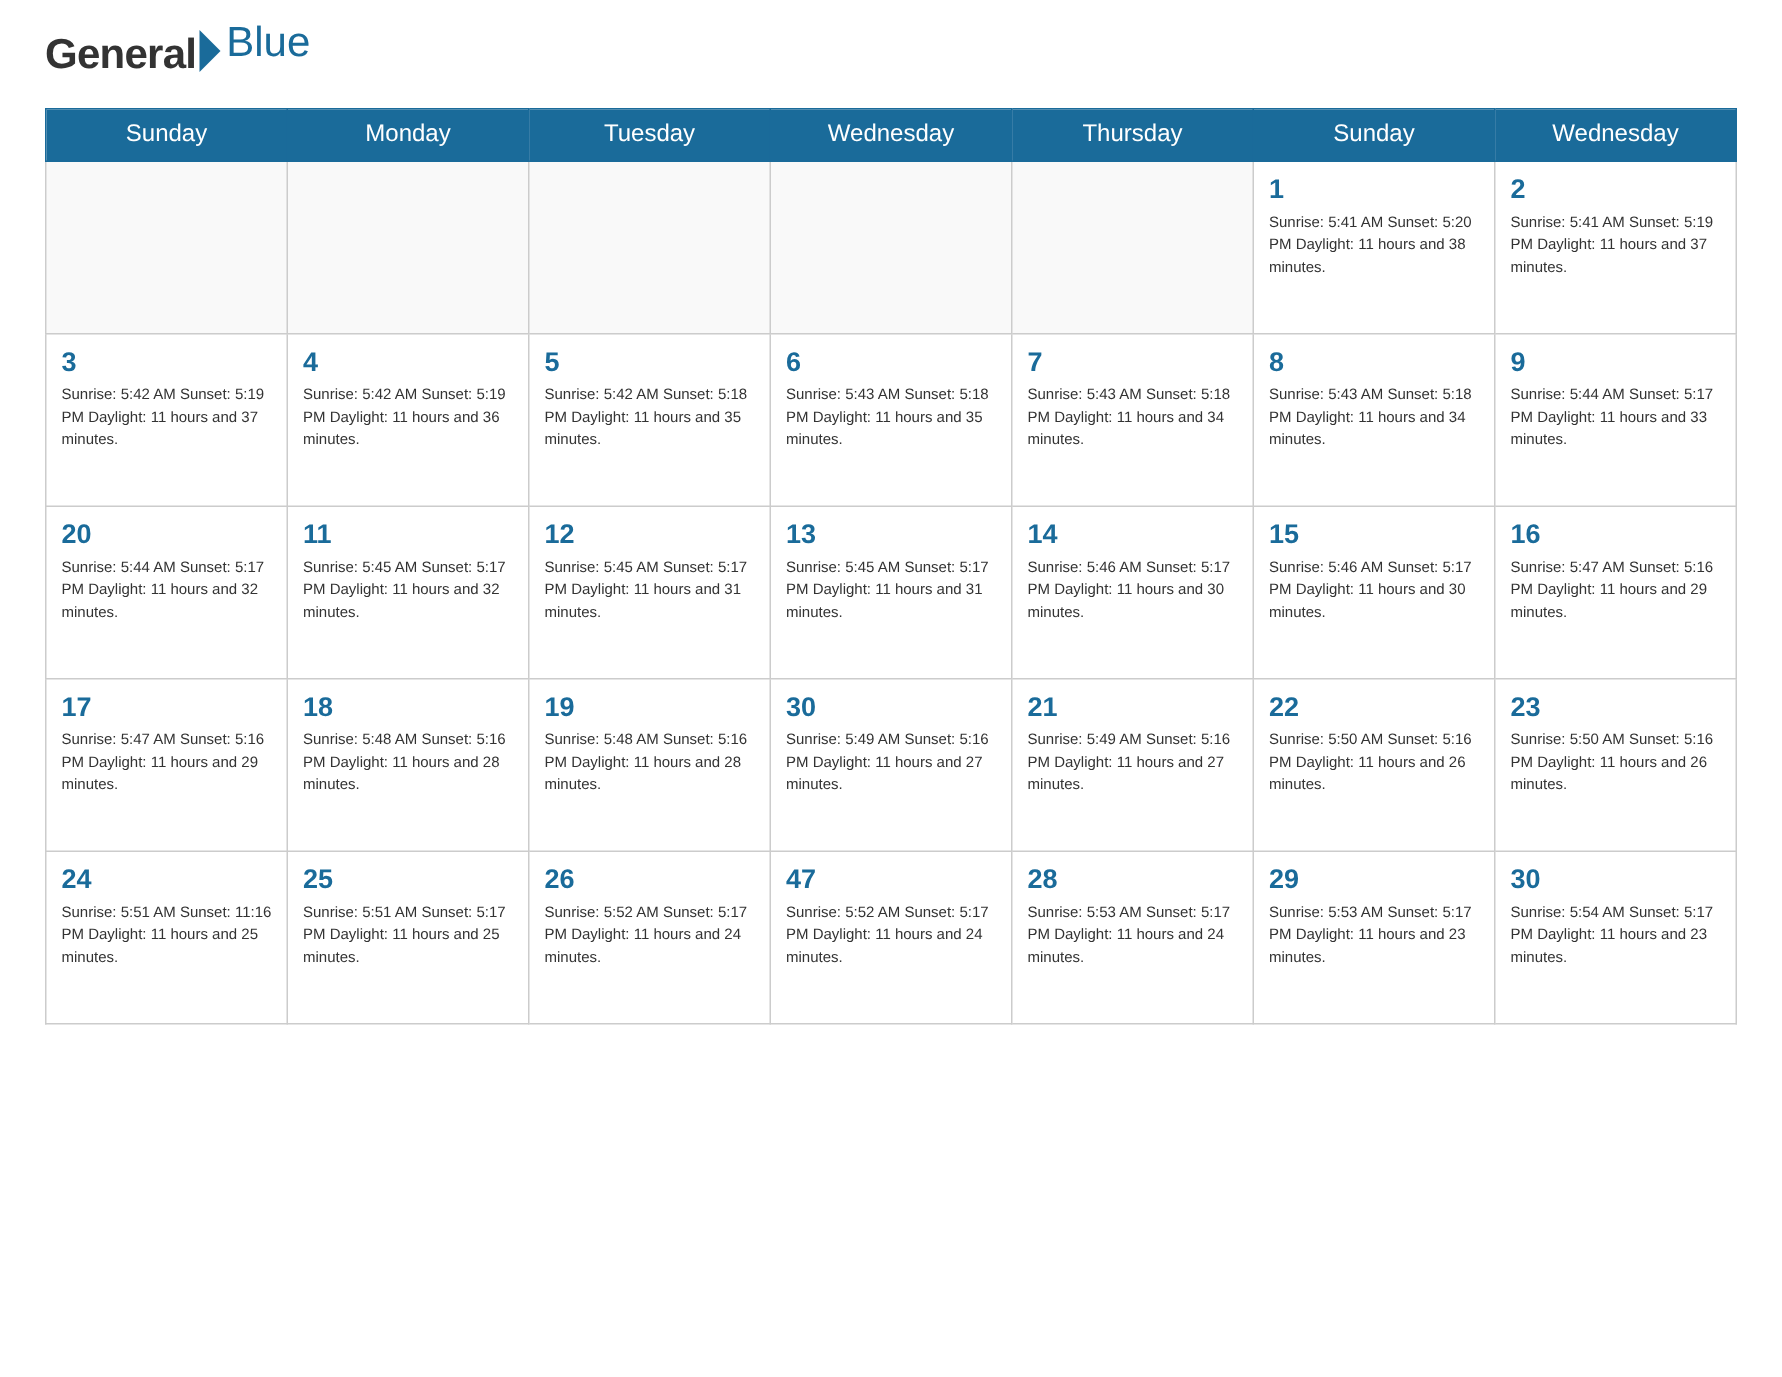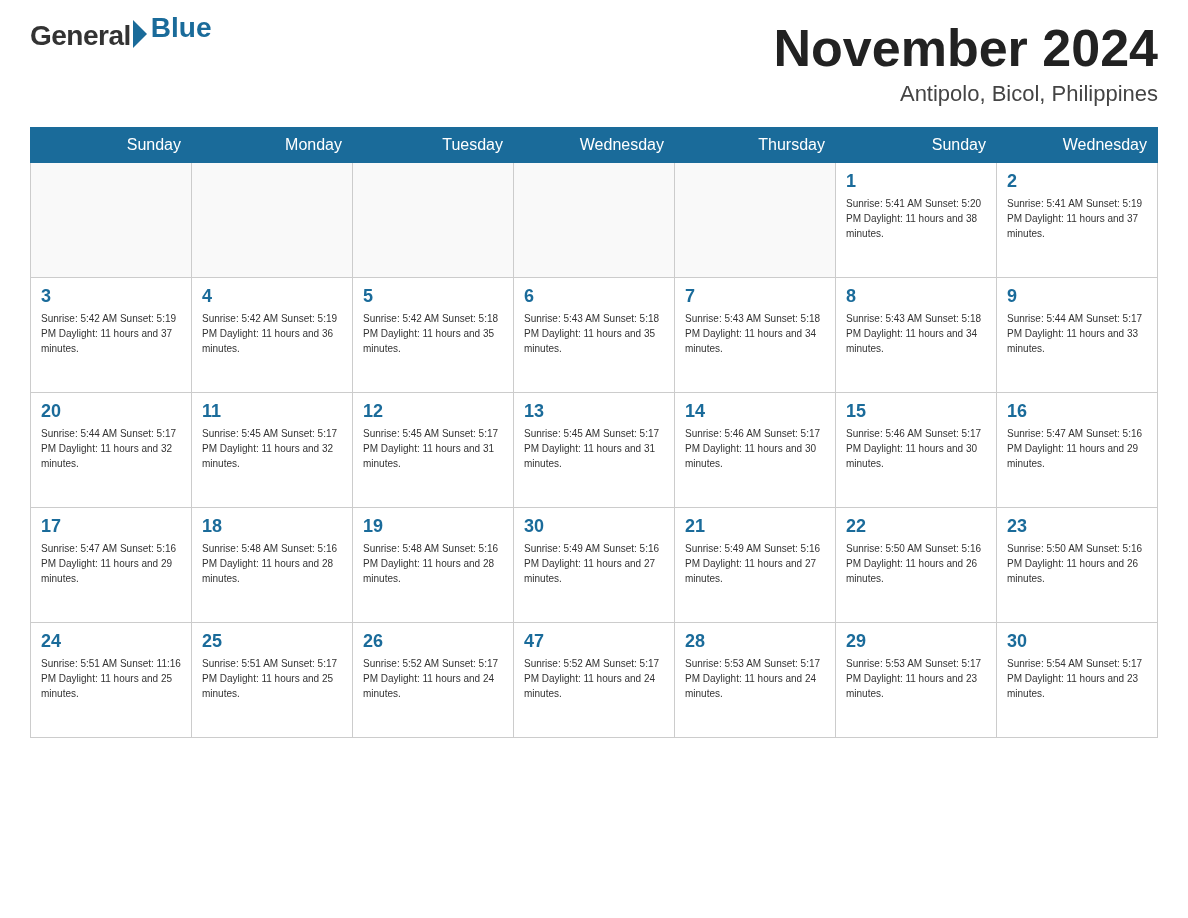--- a/index.html
+++ b/index.html
@@ -35,21 +35,21 @@
       width: 0;
       height: 0;
       border-left: 14px solid #1a6b9a;
       border-top: 14px solid transparent;
       border-bottom: 14px solid transparent;
       margin-left: 2px;
       margin-top: -4px;
     }
     .logo-blue {
       font-size: 28px;
-      font-weight: bold;
+      font-weight: normal;
       color: #1a6b9a;
       margin-left: 4px;
       margin-top: -8px;
     }
     .title-section {
       text-align: right;
     }
     .month-title {
       font-size: 52px;
       font-weight: bold;
@@ -65,21 +65,21 @@
       width: 100%;
       border-collapse: collapse;
       border: 1px solid #aaa;
     }
     .calendar th {
       background-color: #1a6b9a;
       color: #fff;
       padding: 8px 10px;
       font-size: 16px;
       font-weight: normal;
-      text-align: right;
+      text-align: center;
       border: 1px solid #1a6b9a;
     }
     .calendar td {
       vertical-align: top;
       padding: 8px 10px;
       border: 1px solid #ccc;
       width: calc(100% / 7);
       min-height: 110px;
       font-size: 13px;
       color: #222;
@@ -106,24 +106,20 @@
 </head>
 <body>
 
 <div class="header">
   <div class="logo">
     <div class="logo-top">
       <span class="logo-general">General</span>
       <div class="logo-arrow"></div>
     </div>
     <span class="logo-blue">Blue</span>
-  </div>
-  <div class="title-section">
-    <div class="month-title">November 2024</div>
-    <div class="location">Antipolo, Bicol, Philippines</div>
   </div>
 </div>
 
 <table class="calendar">
   <thead>
     <tr>
     <th>Sunday</th>
         <th>Monday</th>
         <th>Tuesday</th>
         <th>Wednesday</th>

